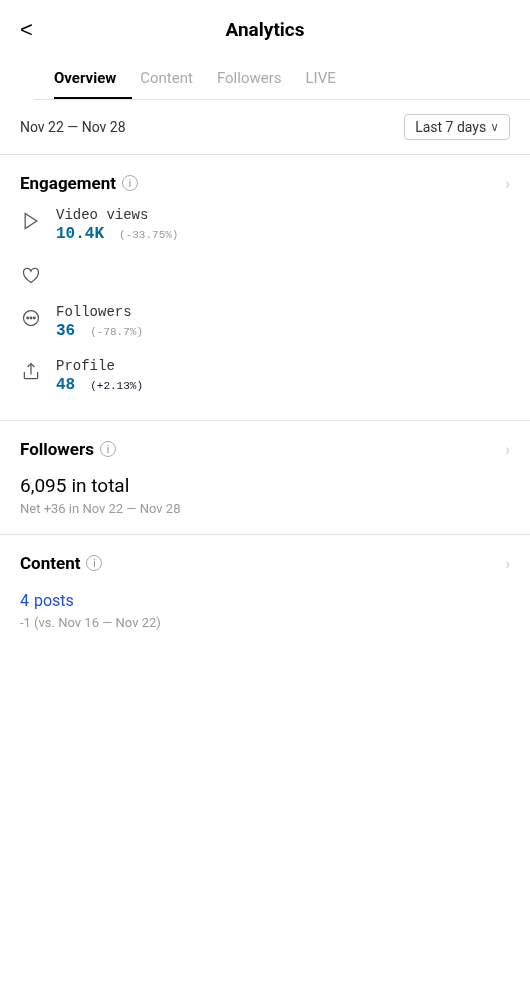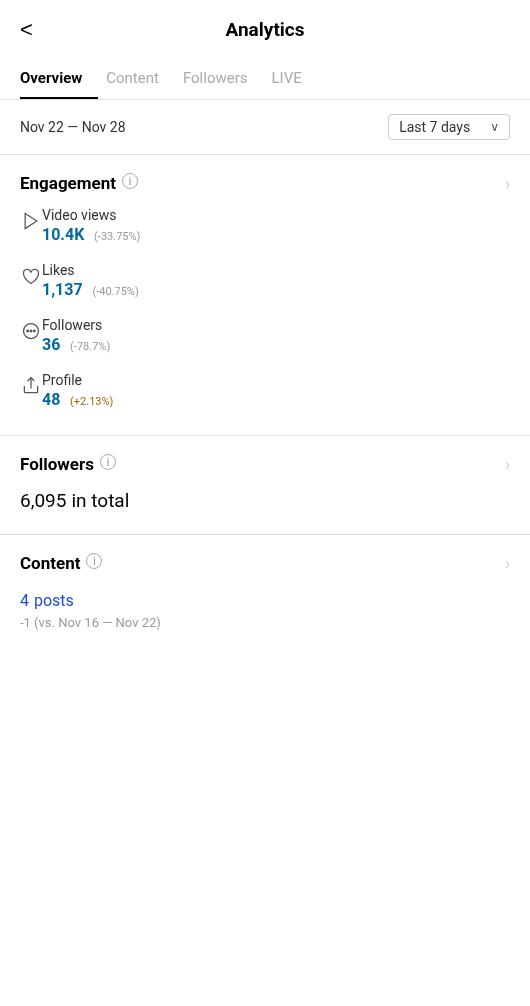--- a/index.html
+++ b/index.html
@@ -35,20 +35,21 @@
       font-size: 19px;
       font-weight: 700;
       color: #000;
     }
 
     
     .tabs {
       display: flex;
       border-bottom: 1px solid #e0e0e0;
       padding: 0 20px;
+      margin-left: 34px;
     }
     .tab {
       padding: 10px 16px 10px 0;
       font-size: 15px;
       color: #aaa;
       cursor: pointer;
       margin-right: 8px;
       border-bottom: 2px solid transparent;
     }
     .tab.active {
@@ -70,41 +71,42 @@
       color: #333;
     }
     .date-select {
       font-size: 14px;
       color: #333;
       border: 1px solid #ccc;
       border-radius: 4px;
       padding: 4px 10px 4px 10px;
       display: flex;
       align-items: center;
-      gap: 20px;
+      gap: 4px;
       cursor: pointer;
     }
     .chevron-down {
       font-size: 12px;
       color: #555;
     }
 
     
     .section {
       padding: 18px 20px 8px 20px;
       border-bottom: 1px solid #e0e0e0;
     }
     .section-header {
       display: flex;
       align-items: center;
       justify-content: space-between;
       margin-bottom: 14px;
     }
     .section-title-wrap {
       display: flex;
+      align-items: center;
       gap: 6px;
     }
     .section-title {
       font-size: 17px;
       font-weight: 700;
       color: #000;
     }
     .info-icon {
       width: 16px;
       height: 16px;
@@ -119,21 +121,23 @@
     }
     .chevron-right {
       font-size: 16px;
       color: #ccc;
     }
 
     
     .metric-item {
       display: flex;
       align-items: flex-start;
+      gap: 14px;
       margin-bottom: 18px;
+      font-family: Liberation Mono, monospace;
     }
     .metric-icon {
       width: 22px;
       height: 22px;
       display: flex;
       align-items: center;
       justify-content: center;
       color: #555;
       flex-shrink: 0;
       margin-top: 3px;
@@ -154,21 +158,21 @@
       color: #0369a1;
       display: inline;
     }
     .metric-change {
       font-size: 11px;
       color: #999;
       margin-left: 6px;
       display: inline;
     }
     .metric-change.positive {
-      color: #a16207;
+      color: #0f172a;
     }
 
     
     .followers-section {
       padding: 18px 20px 18px 20px;
       border-bottom: 1px solid #e0e0e0;
     }
     .followers-total {
       font-size: 20px;
       font-weight: 700;
@@ -249,27 +253,20 @@
       </div>
     </div>
   </div>
 
 
   <div class="metric-item">
     <div class="metric-icon">
       <svg viewBox="0 0 24 24" fill="none" stroke="currentColor" stroke-width="1.5">
         <path d="M12 21C12 21 3 15 3 9a4.5 4.5 0 0 1 9-1 4.5 4.5 0 0 1 9 1c0 6-9 12-9 12z"></path>
       </svg>
-    </div>
-    <div class="metric-content">
-      <div class="metric-label">Likes</div>
-      <div>
-        <span class="metric-value">1,137</span>
-        <span class="metric-change">(-40.75%)</span>
-      </div>
     </div>
   </div>
 
   <div class="metric-item">
     <div class="metric-icon">
       <svg viewBox="0 0 24 24" fill="none" stroke="currentColor" stroke-width="1.5">
         <circle cx="12" cy="12" r="9"></circle>
         <circle cx="8" cy="12" r="1" fill="currentColor"></circle>
         <circle cx="12" cy="12" r="1" fill="currentColor"></circle>
         <circle cx="16" cy="12" r="1" fill="currentColor"></circle>
@@ -307,20 +304,21 @@
     <div class="section-title-wrap">
       <span class="section-title">Followers</span>
       <span class="info-icon">i</span>
     </div>
     <span class="chevron-right">›</span>
   </div>
   <div class="followers-total">
     <span>6,095</span>
     <span>in total</span>
   </div>
+  <div class="followers-net">Net +36 in Nov 22 — Nov 28</div>
 </div>
 
 <div class="content-section">
   <div class="section-header">
     <div class="section-title-wrap">
       <span class="section-title">Content</span>
       <span class="info-icon">i</span>
     </div>
     <span class="chevron-right">›</span>
   </div>

